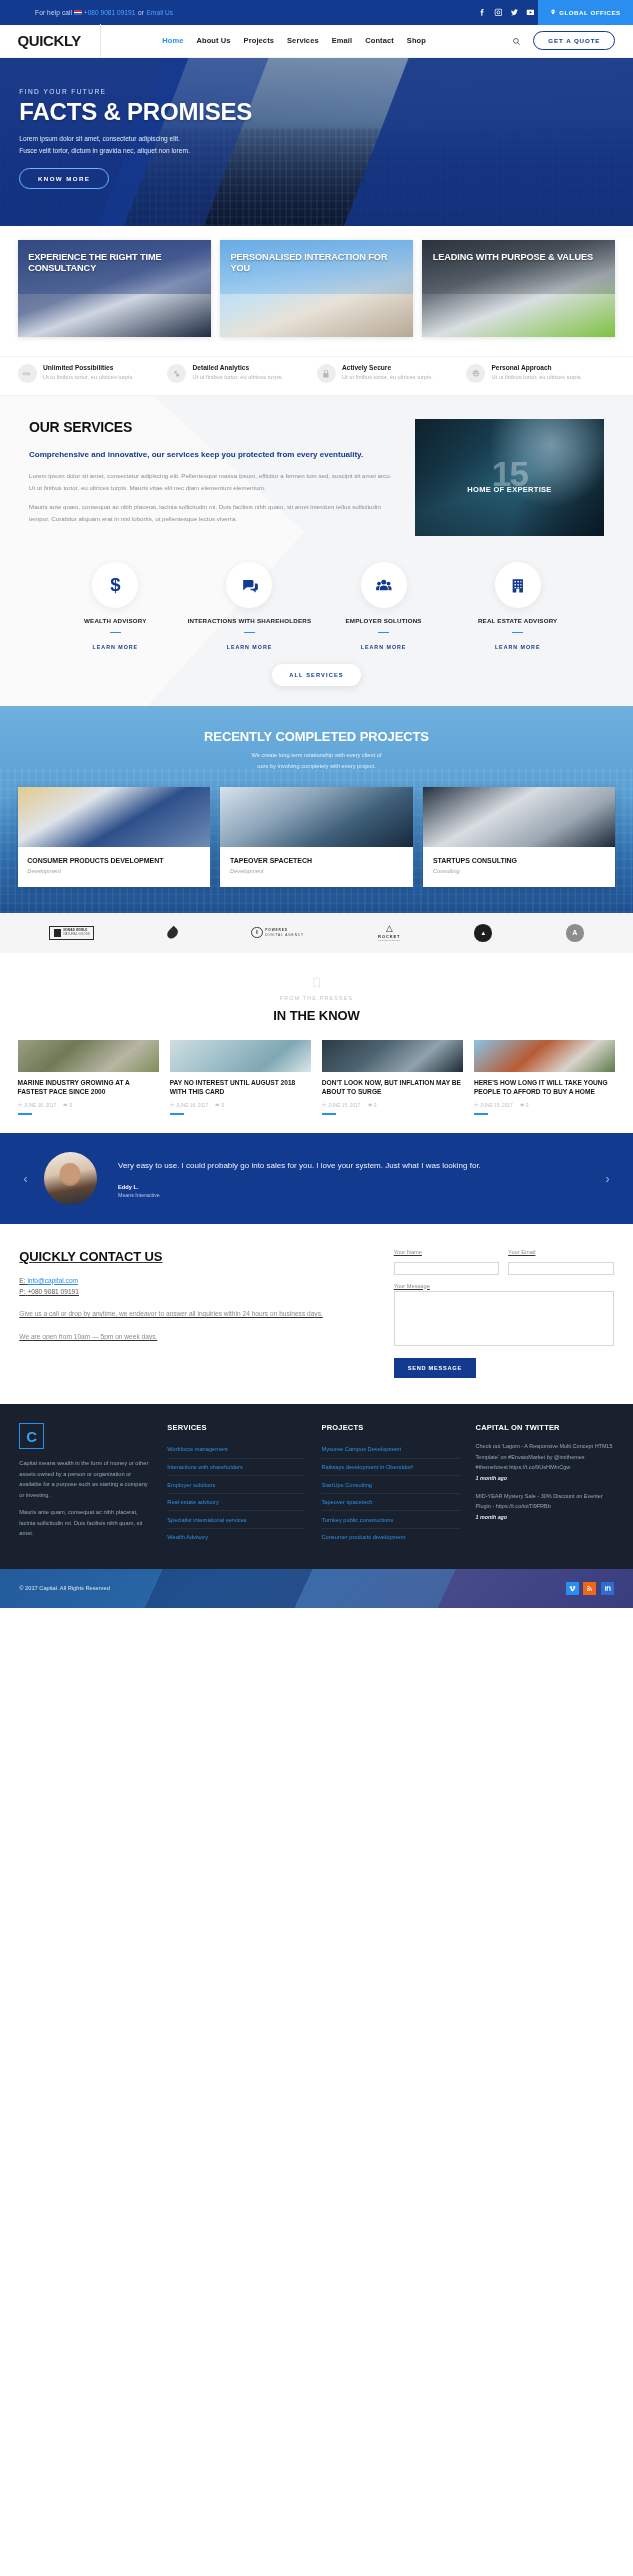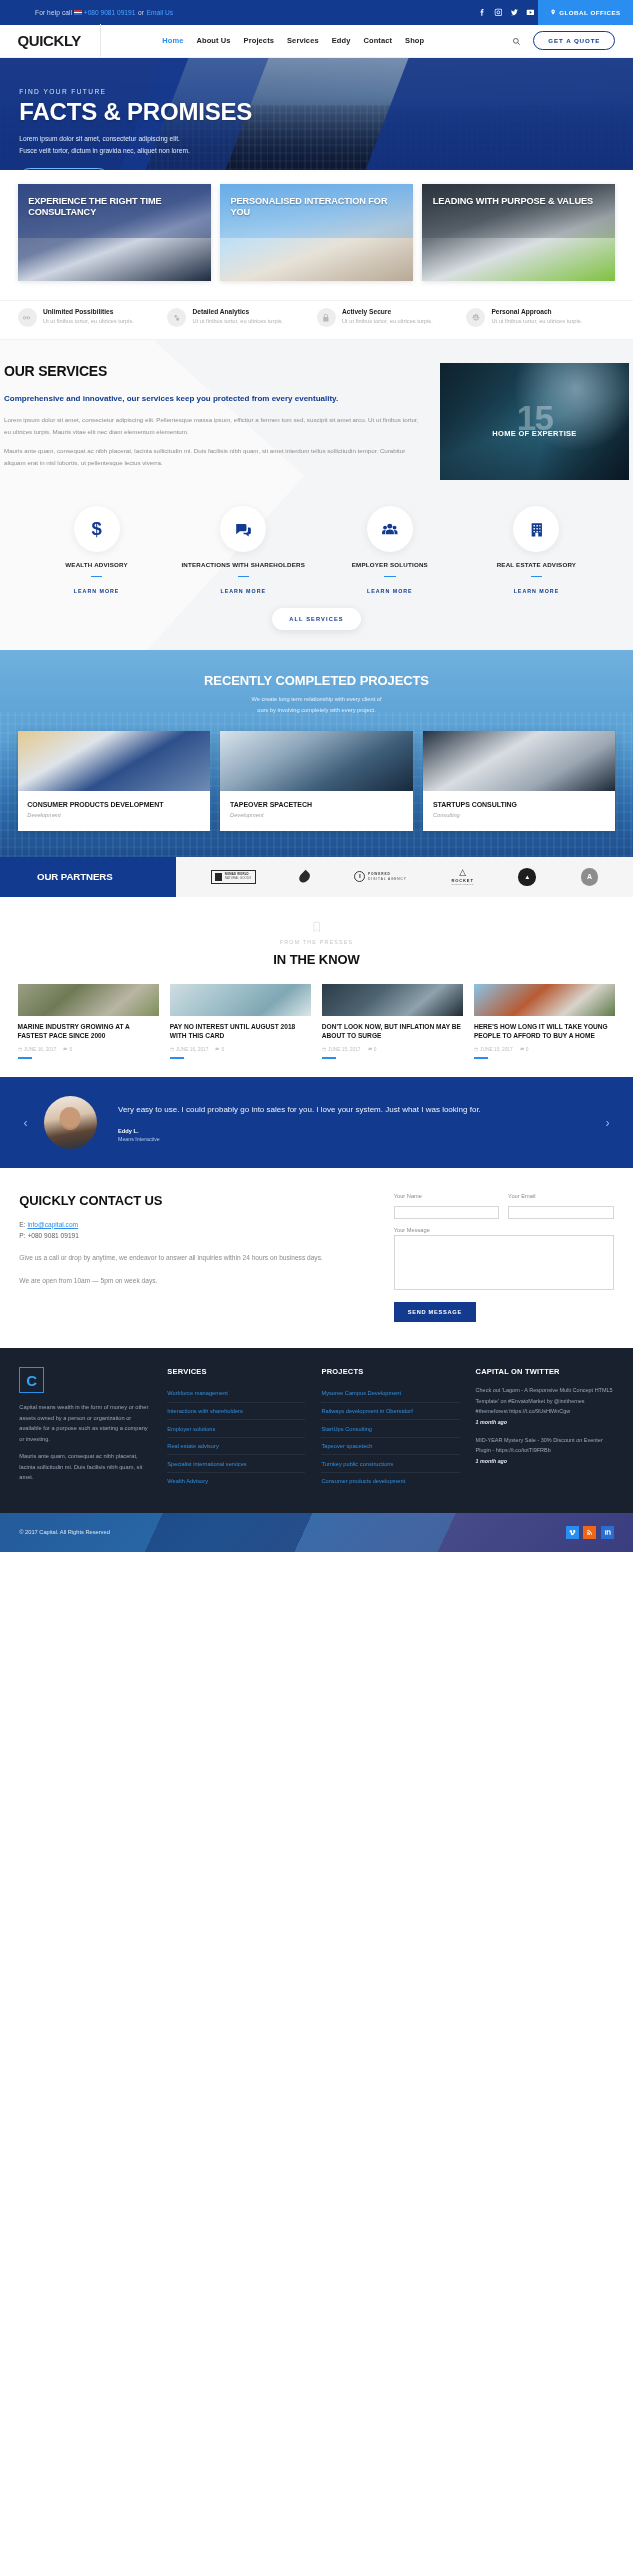--- a/index.html
+++ b/index.html
@@ -62,21 +62,21 @@
   .nav-right { margin-left: auto; display: flex; align-items: center; gap: 12.3px; }
   .search-ico svg { width: 8.8px; height: 8.8px; stroke: #333; fill: none; stroke-width: 2; }
   .quote-btn {
     border: 0.9px solid #123a8f; border-radius: 17.6px; color: #123a8f;
     font-size: 6.2px; font-weight: 900; letter-spacing: 0.9px;
     padding: 5.3px 14px; background: transparent; cursor: pointer;
   }
 
   
   .hero {
-    position: relative; height: 112px; overflow: hidden;
+    position: relative; height: 168px; overflow: hidden;
     background: linear-gradient(135deg,#1b3f8f 0%,#24509f 40%,#3e6fb5 60%,#1c3c85 100%);
   }
   .hero-photo {
     position: absolute; inset: 0;
     background:
       linear-gradient(180deg, rgba(130,150,175,.85) 0%, rgba(95,120,150,.8) 35%, rgba(35,55,90,.9) 75%, rgba(20,35,65,.95) 100%);
   }
   .hero-photo:after {
     content:""; position:absolute; left:0; right:0; bottom:0; height: 58%;
     background:
@@ -139,21 +139,21 @@
     width: 19.3px; height: 19.3px; min-width: 19.3px; border-radius: 50%;
     background: #ededed; display: flex; align-items: center; justify-content: center;
     color: #b5b5b5; font-size: 8.8px;
   }
   .fitem-ico svg { width: 9.7px; height: 9.7px; fill: #b9b9b9; }
   .fitem h4 { font-size: 6.6px; font-weight: 900; color: #1b1b1b; margin-bottom: 1.8px; }
   .fitem p { font-size: 5.7px; color: #b0b0b0; line-height: 1.65; }
 
   
   .services {
-    position: relative; background: #f4f5f7; padding: 23px 4px 0;
+    position: relative; background: #f4f5f7; padding: 23px 29px 0;
     overflow: hidden;
   }
   .services:before {
     content:""; position:absolute; left:-141px; top:-35px; width: 369px; height: 369px;
     background: #fafafa; transform: rotate(42deg);
   }
   .svc-row { display: flex; gap: 16px; position: relative; z-index: 2; }
   .svc-left { flex: 1.05; }
   .svc-h {
     font-size: 14px; font-weight: 900; color: #111; letter-spacing: -0.2px; margin-bottom: 14px;
@@ -302,21 +302,21 @@
     content:""; position:absolute; left:50%; top:20%; width:21px; height:23px;
     transform:translateX(-50%); border-radius:50%;
     background: radial-gradient(circle at 50% 40%, #c99a78 0 60%, #8b6848 100%);
   }
   .testi-body { flex: 1; padding-left: 8.8px; }
   .testi-quote { font-size: 8px; color: #eef3fb; line-height: 1.8; margin-bottom: 10.6px; }
   .testi-name { font-size: 5.7px; font-weight: 900; color: #fff; }
   .testi-role { font-size: 5.3px; color: #b4c8e8; margin-top: 1.8px; }
 
   
-  .contact { background: #fff; padding: 24.6px 19.3px 26px; display: flex; gap: 23px; }
+  .contact { background: #fff; padding: 24.6px 19.3px 26px; display: flex; gap: 23px; text-decoration: underline; }
   .contact-left { flex: 1; }
   .contact-h { font-size: 13px; font-weight: 900; color: #111; margin-bottom: 10.6px; letter-spacing: -0.1px; }
   .contact-line { font-size: 6.6px; color: #5d5d5d; line-height: 1.75; }
   .contact-line a { color: #2a8ef0; }
   .contact-p { font-size: 6.6px; color: #8b8b8b; line-height: 1.85; margin-top: 10.6px; }
   .contact-right { width: 220px; }
   .frow { display: flex; gap: 8.8px; margin-bottom: 8px; }
   .fgroup { flex: 1; }
   .flabel { display: block; font-size: 5.7px; color: #8b8b8b; margin-bottom: 2.6px; }
   .finput {
@@ -413,21 +413,21 @@
   </div>
 </div>
 
 <div class="nav">
   <div class="logo">QUICKLY</div>
   <div class="navlinks">
     <a href="#" class="active">Home</a>
     <a href="#">About Us</a>
     <a href="#">Projects</a>
     <a href="#">Services</a>
-    <a href="#">Eddy</a>
+    <a href="#">Email</a>
     <a href="#">Contact</a>
     <a href="#">Shop</a>
   </div>
   <div class="nav-right">
     <span class="search-ico">
       <svg viewBox="0 0 24 24">
           <circle cx="10.5" cy="10.5" r="6.5"></circle>
           <line x1="15.5" y1="15.5" x2="21" y2="21"></line>
         </svg>
     </span>
@@ -612,21 +612,20 @@
       <div class="pcard-img"></div>
       <div class="pcard-body">
         <div class="pcard-title">STARTUPS CONSULTING</div>
         <div class="pcard-cat">Consulting</div>
       </div>
     </div>
   </div>
 </div>
 
 <div class="partners">
-  <div class="partners-label">OUR PARTNERS</div>
   <div class="partners-logos">
     <div class="plogo">
       <div class="plogo-box">
         <div class="pb-sq"></div>
         <div>
           <div class="pb-t">NOMAD WORLD</div>
           <div class="pb-t" style="font-weight:400;color:#555">NATURAL GOODS</div>
         </div>
       </div>
     </div>

